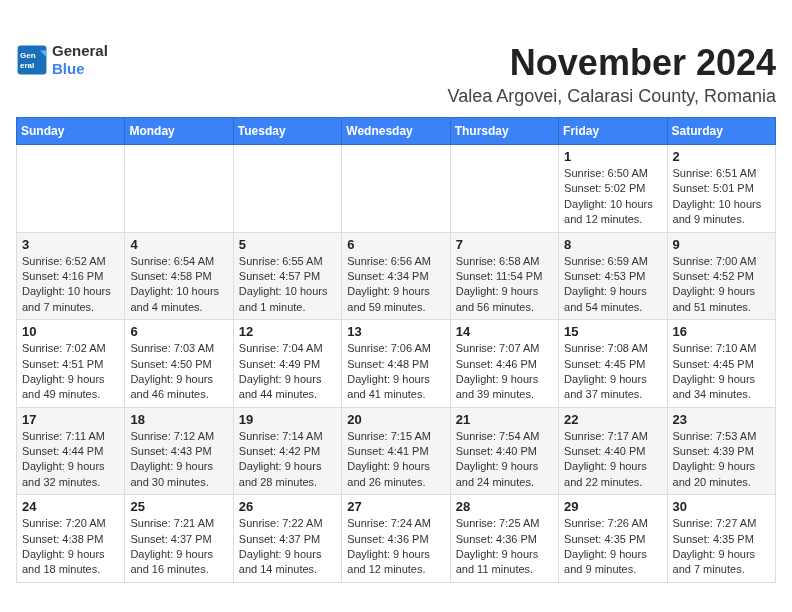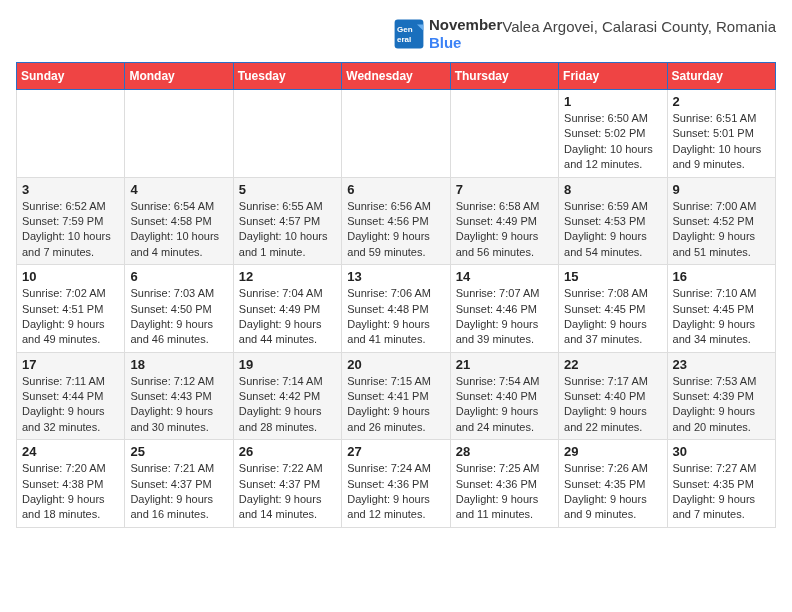--- a/index.html
+++ b/index.html
@@ -5,23 +5,24 @@
     * { box-sizing: border-box; margin: 0; padding: 0; }
     body {
       font-family: Arial, sans-serif;
       background: #fff;
       width: 792px;
       min-height: 612px;
       padding: 16px;
     }
     .header-area {
       display: flex;
-      justify-content: flex-end;
+      justify-content: space-between;
       align-items: flex-start;
       margin-bottom: 10px;
+      margin-top: 26px;
     }
     .logo {
       display: flex;
       align-items: center;
       gap: 4px;
     }
     .logo-text {
       font-size: 15px;
       font-weight: bold;
       line-height: 1.2;
@@ -34,31 +35,31 @@
     }
     .title-area {
       text-align: right;
     }
     .month-title {
       font-size: 36px;
       font-weight: bold;
       color: #222;
     }
     .subtitle {
-      font-size: 15px;
+      font-size: 18px;
       color: #444;
       margin-top: 2px;
     }
     .calendar {
       width: 100%;
       border-collapse: collapse;
       font-size: 11px;
     }
     .calendar th {
-      background: #ef4444;
+      background: #3b82f6;
       color: #fff;
       padding: 6px 4px;
       text-align: left;
       font-size: 12px;
       font-weight: bold;
       border: 1px solid #2a6ec7;
     }
     .calendar td {
       border: 1px solid #ddd;
       vertical-align: top;
@@ -91,25 +92,26 @@
 
 <div class="header-area">
   <div class="logo">
     <svg class="logo-icon" viewBox="0 0 40 40">
       <rect x="2" y="2" width="36" height="36" rx="4" fill="#1a6fbd"></rect>
       <text x="5" y="18" font-size="10" font-weight="bold" fill="white" font-family="Arial">Gen</text>
       <text x="5" y="30" font-size="10" font-weight="bold" fill="white" font-family="Arial">eral</text>
       <polygon points="30,8 38,16 38,8" fill="#6ab0f0"></polygon>
     </svg>
     <div class="logo-text">
-      <div class="logo-general">November</div>
+      <div class="logo-general">General</div>
       <div class="logo-blue">Blue</div>
     </div>
   </div>
   <div class="title-area">
+    <div class="month-title">November 2024</div>
     <div class="subtitle">Valea Argovei, Calarasi County, Romania</div>
   </div>
 </div>
 
 <table class="calendar">
   <thead>
     <tr id="calendar-header-row">
     <th>Sunday</th>
         <th>Monday</th>
         <th>Tuesday</th>
@@ -136,45 +138,45 @@
           <span class="day-number">2</span>
           <div class="day-info">Sunrise: 6:51 AM
 Sunset: 5:01 PM
 Daylight: 10 hours and 9 minutes.</div>
         </td>
       </tr>
       <tr>
         <td>
           <span class="day-number">3</span>
           <div class="day-info">Sunrise: 6:52 AM
-Sunset: 7:59 PM
+Sunset: 4:16 PM
 Daylight: 10 hours and 7 minutes.</div>
         </td>
         <td>
           <span class="day-number">4</span>
           <div class="day-info">Sunrise: 6:54 AM
 Sunset: 4:58 PM
 Daylight: 10 hours and 4 minutes.</div>
         </td>
         <td>
           <span class="day-number">5</span>
           <div class="day-info">Sunrise: 6:55 AM
 Sunset: 4:57 PM
 Daylight: 10 hours and 1 minute.</div>
         </td>
         <td>
           <span class="day-number">6</span>
           <div class="day-info">Sunrise: 6:56 AM
-Sunset: 4:56 PM
+Sunset: 4:34 PM
 Daylight: 9 hours and 59 minutes.</div>
         </td>
         <td>
           <span class="day-number">7</span>
           <div class="day-info">Sunrise: 6:58 AM
-Sunset: 4:49 PM
+Sunset: 11:54 PM
 Daylight: 9 hours and 56 minutes.</div>
         </td>
         <td>
           <span class="day-number">8</span>
           <div class="day-info">Sunrise: 6:59 AM
 Sunset: 4:53 PM
 Daylight: 9 hours and 54 minutes.</div>
         </td>
         <td>
           <span class="day-number">9</span>

